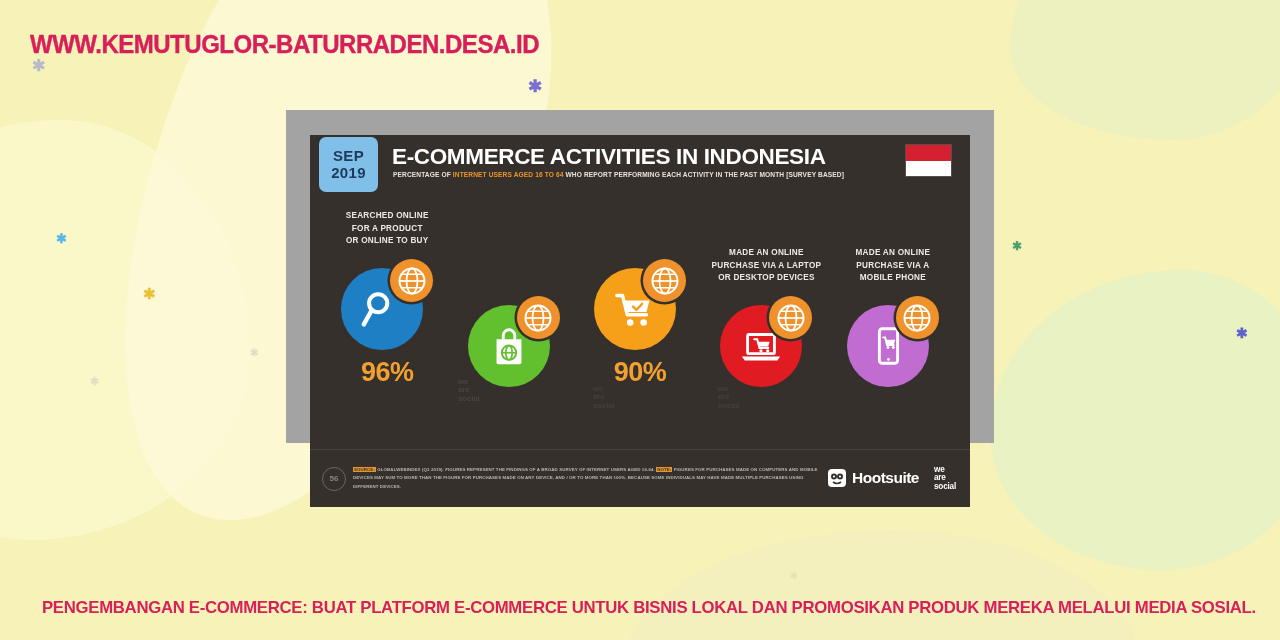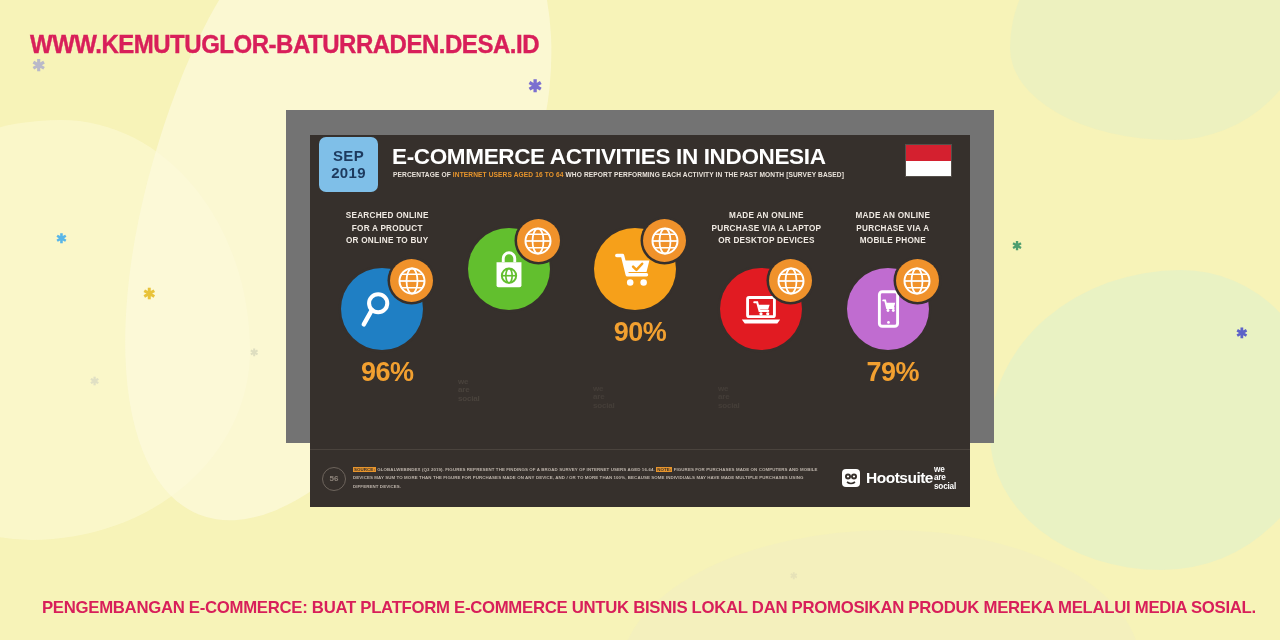--- a/index.html
+++ b/index.html
@@ -53,21 +53,21 @@
     position:absolute; left:42px; right:30px; bottom:22px;
     font-size:17px; font-weight:bold; letter-spacing:-.3px;
     color:#d81f5a; white-space:nowrap;
     transform:scaleX(.985); transform-origin:left center;
   }
 
   
   #infographic-frame {
     position:absolute; left:286px; top:110px;
     width:708px; height:333px;
-    background:#737373;
+    background:#a3a3a3;
     padding:25px 18px 17px 24px;
   }
   #infographic {
     width:660px; height:372px;
     background:#36302c;
     position:relative; overflow:hidden;
   }
 
   
   #ig-header { position:relative; height:63px; }
@@ -95,20 +95,21 @@
     position:absolute; right:18px; top:9px;
     width:47px; height:33px; border:1px solid #55504b;
   }
   #flag .flag-red { height:50%; background:#d4202f; }
   #flag .flag-white { height:50%; background:#ffffff; }
 
   
   #ig-columns {
     display:flex; margin-top:12px;
     padding:0 14px;
+    align-items:flex-end;
   }
   .col { flex:1; text-align:center; position:relative; }
   .col-label {
     color:#efe9e2; font-size:8.2px; font-weight:bold;
     line-height:1.55; letter-spacing:.25px;
     height:40px;
     display:flex; flex-direction:column; justify-content:flex-start;
     align-items:center;
   }
   .icon-wrap {
@@ -153,21 +154,21 @@
     margin:0 7px 0 12px; flex:none;
   }
   #footer-text {
     font-size:4.4px; line-height:1.95; color:#bdb4ab;
     font-weight:bold; letter-spacing:.1px; max-width:468px;
   }
   #footer-text .src { background:#e8952c; color:#36302c; padding:0 1px; }
   #footer-text .note { background:#e8952c; color:#36302c; padding:0 1px; }
   #footer-logos {
     margin-left:auto; margin-right:14px;
-    display:flex; align-items:center; gap:1px;
+    display:flex; align-items:center; gap:15px;
   }
   #hootsuite-logo { display:flex; align-items:center; gap:5px; }
   #hootsuite-name {
     color:#ffffff; font-size:15.5px; font-weight:bold; letter-spacing:-.5px;
   }
   #wearesocial-logo {
     color:#ffffff; font-size:8.2px; font-weight:bold;
     line-height:1.02; letter-spacing:-.2px; text-align:left;
   }
 </style>
@@ -332,21 +333,20 @@
             </div>
             <div class="globe-badge">
               <svg width="30" height="30" viewBox="0 0 24 24">
                 <circle cx="12" cy="12" r="10" fill="none" stroke="#fff" stroke-width="1.6"></circle>
                 <ellipse cx="12" cy="12" rx="4.4" ry="10" fill="none" stroke="#fff" stroke-width="1.4"></ellipse>
                 <line x1="2" y1="12" x2="22" y2="12" stroke="#fff" stroke-width="1.4"></line>
                 <path d="M3.6 6.6 h16.8 M3.6 17.4 h16.8" stroke="#fff" stroke-width="1.3" fill="none"></path>
               </svg>
             </div>
           </div>
-          <div class="pct"><span>79%</span></div>
         </div>
       </div>
 
     <div id="ig-footer">
       <div id="footer-badge">56</div>
       <div id="footer-text">
         <span class="src">SOURCE:</span>
         <span>GLOBALWEBINDEX (Q3 2019). FIGURES REPRESENT THE FINDINGS OF A BROAD SURVEY OF INTERNET USERS AGED 16-64.</span>
         <span class="note">NOTE:</span>
         <span>FIGURES FOR PURCHASES MADE ON COMPUTERS AND MOBILE DEVICES MAY SUM TO MORE THAN THE FIGURE FOR PURCHASES MADE ON ANY DEVICE, AND / OR TO MORE THAN 100%, BECAUSE SOME INDIVIDUALS MAY HAVE MADE MULTIPLE PURCHASES USING DIFFERENT DEVICES.</span>

